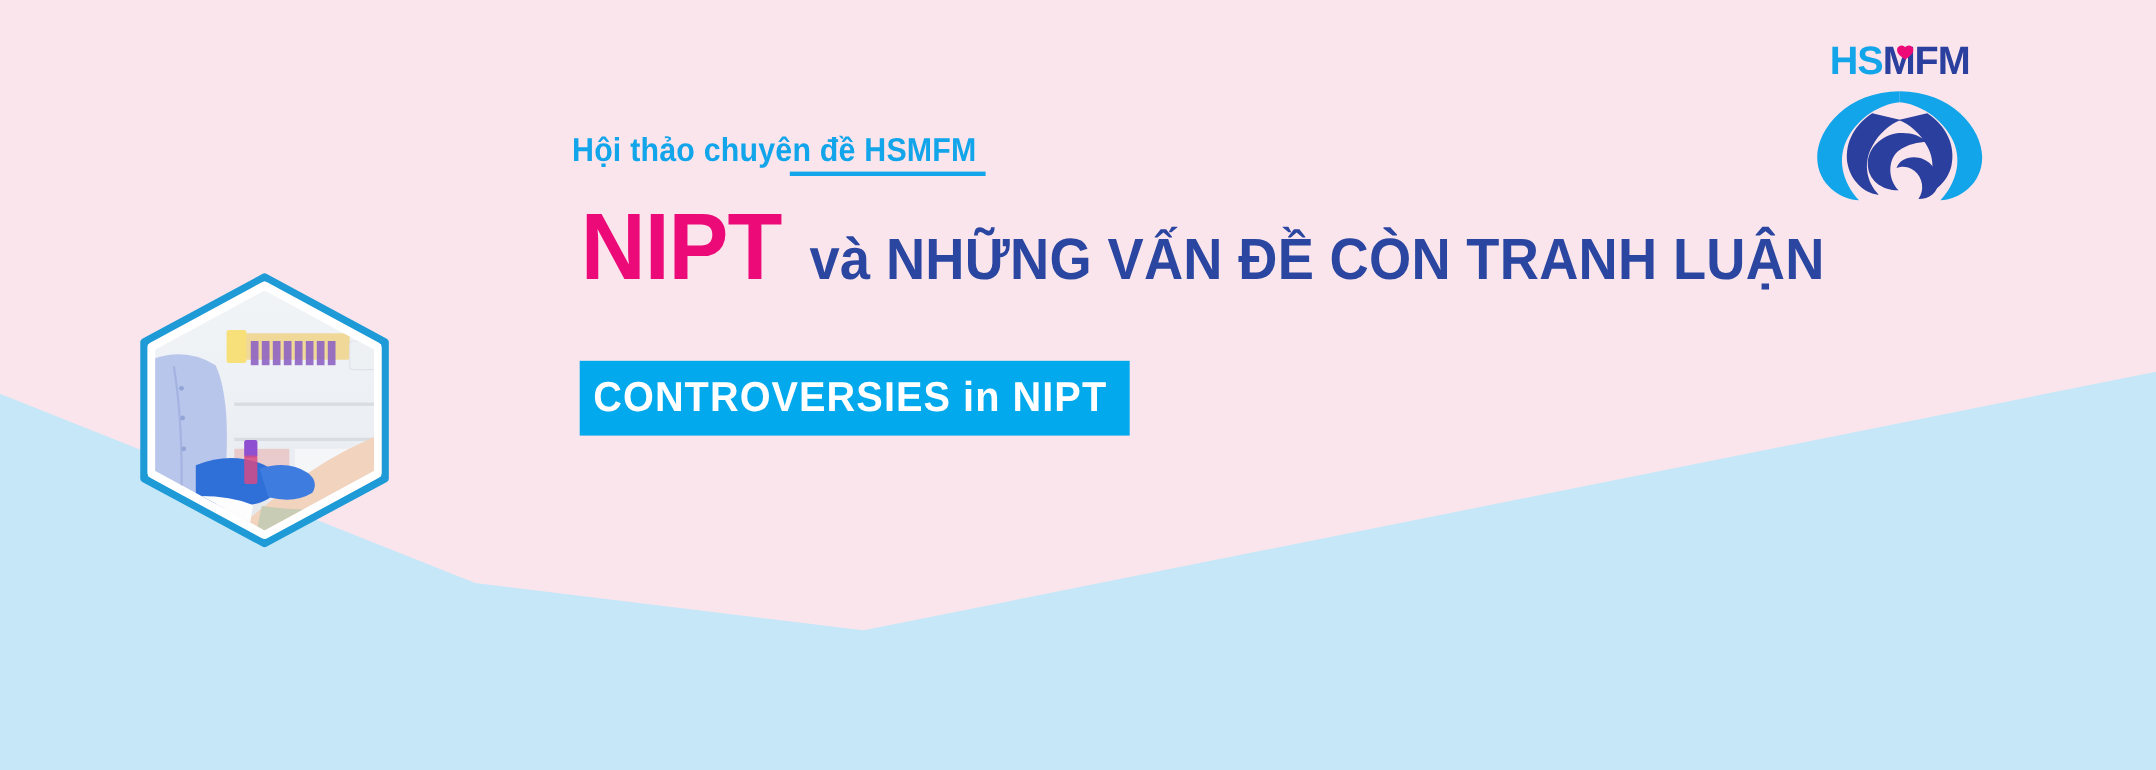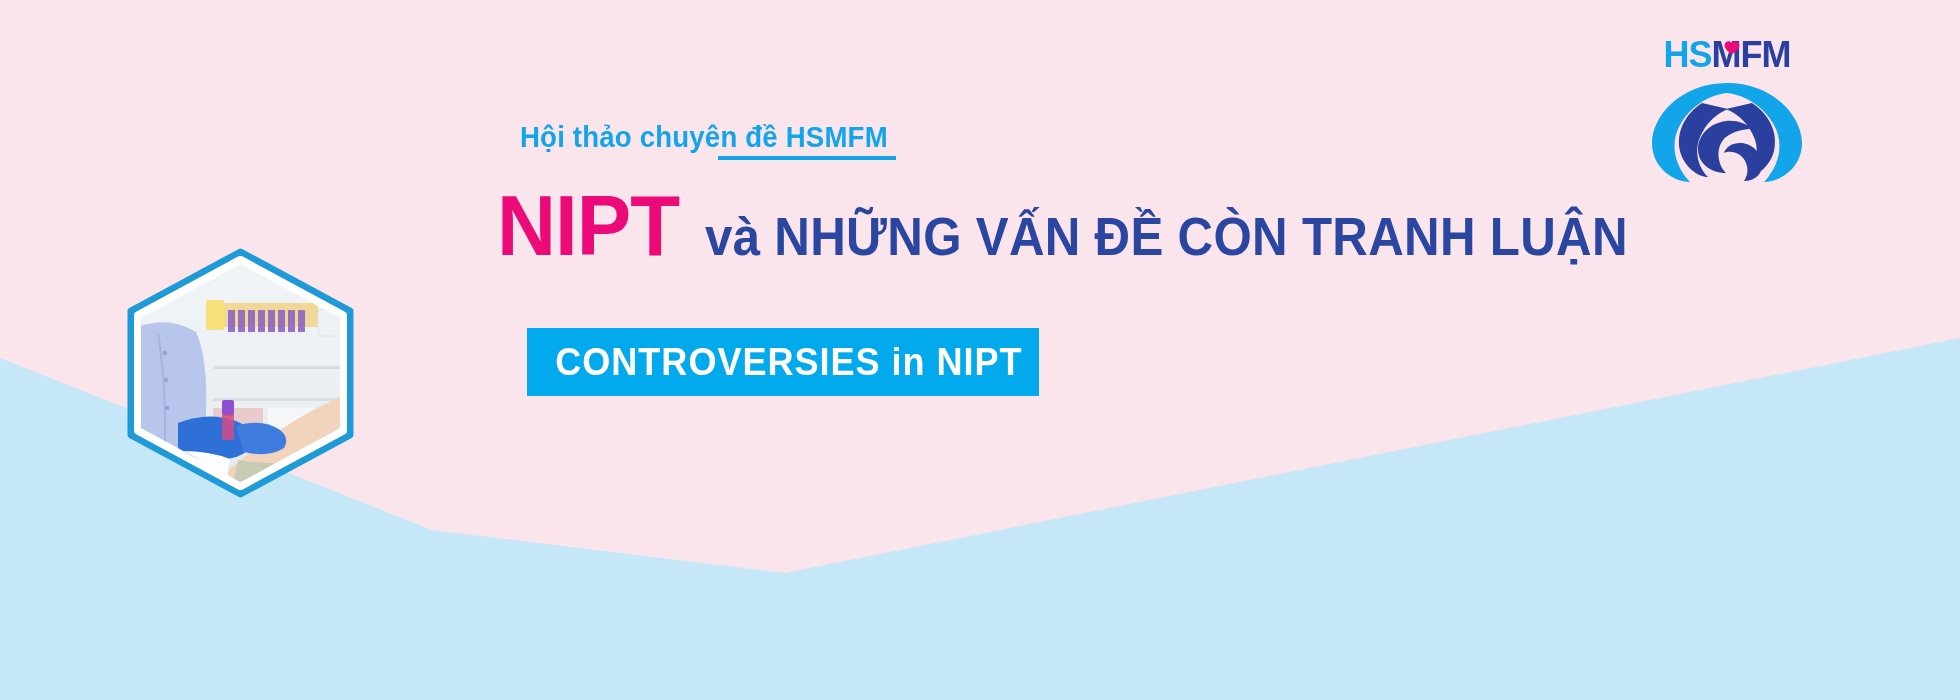--- a/index.html
+++ b/index.html
@@ -35,42 +35,42 @@
     letter-spacing:.2px;
     font-family:"Liberation Sans", sans-serif;
     transform:scaleX(.92);transform-origin:left center;
     white-space:nowrap;
   }
   .kicker-underline{
     position:absolute;left:718px;top:156px;width:178px;height:4px;
     background:#13a5ea;
   }
   .title-row{
-    position:absolute;left:497px;top:182px;
+    position:absolute;left:528px;top:182px;
     white-space:nowrap;
     display:flex;align-items:baseline;
   }
   .title-nipt{
     color:#ec0a78;
     font-size:86px;font-weight:bold;line-height:1;
     transform:scaleX(.95);transform-origin:left bottom;
     letter-spacing:-1px;
   }
   .title-rest{
     color:#2a46a0;
     font-size:53px;font-weight:bold;line-height:1;
     margin-left:16px;
     transform:scaleX(.93);transform-origin:left bottom;
     letter-spacing:.3px;
   }
   .eng-box{
     position:absolute;left:527px;top:328px;
     width:500px;height:68px;
     background:#02a9ec;
-    display:flex;align-items:center;justify-content:center;padding-left:12px;
+    display:flex;align-items:center;
   }
   .eng-box-label{
     color:#ffffff;font-size:38px;font-weight:bold;
     letter-spacing:1px;
     transform:scaleX(.95);
   }
 
   
   .details{
     position:absolute;right:130px;top:382px;

